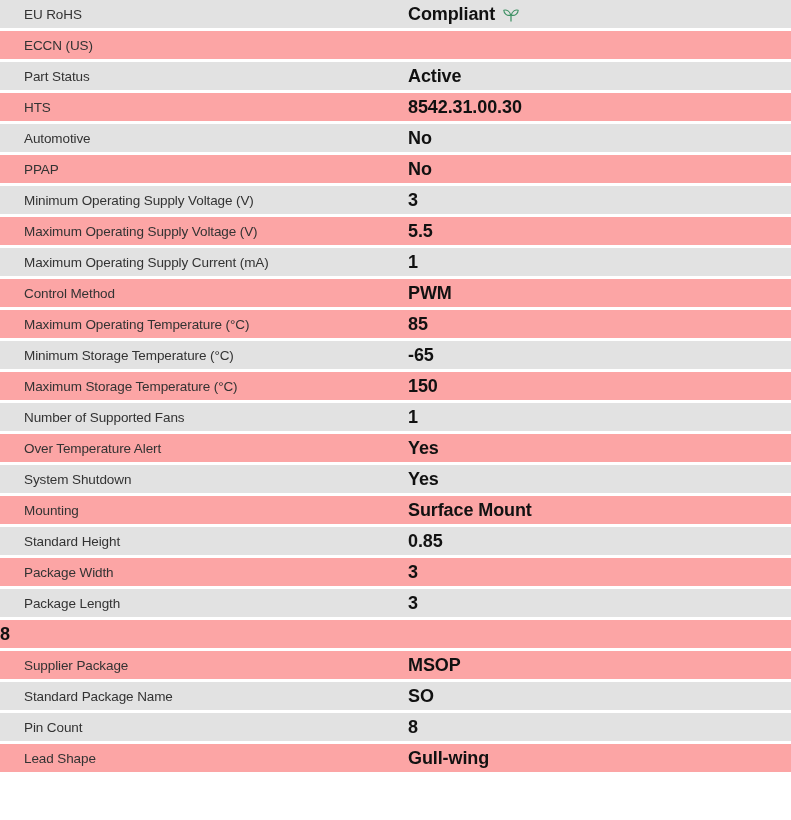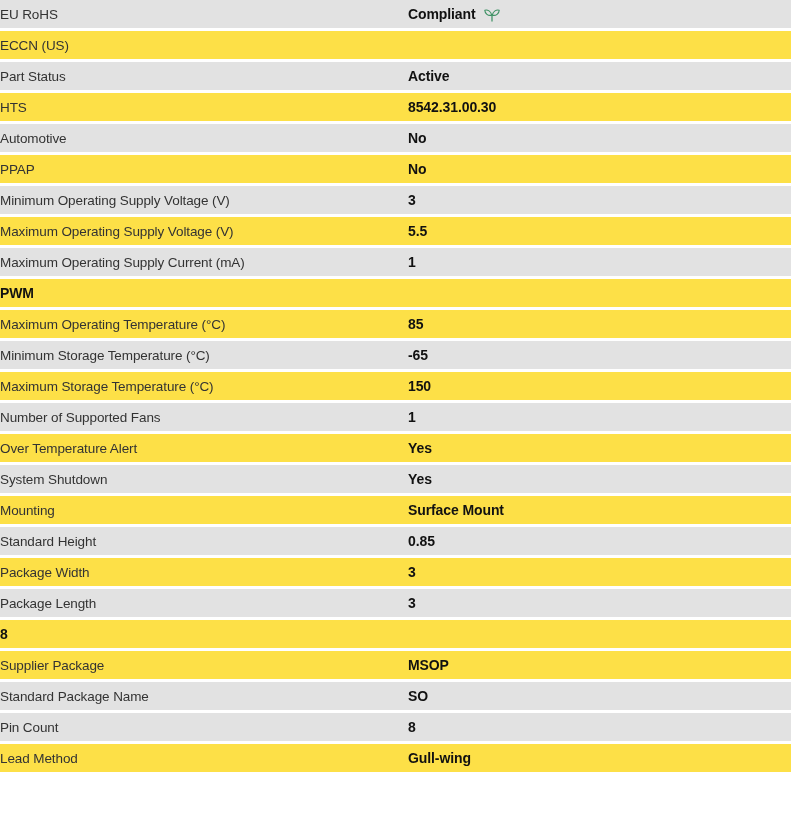--- a/index.html
+++ b/index.html
@@ -6,43 +6,44 @@
   html, body { width: 791px; height: 820px; background: #ffffff; overflow: hidden; }
   body { font-family: "Liberation Sans", "DejaVu Sans", sans-serif; }
 
   .attr-table { width: 791px; }
 
   .row {
     display: flex;
     align-items: center;
     height: 28px;
     margin-bottom: 3px;
-    background: #fde047;
+    background: #fca5a5;
   }
   .row.alt { background: var(--row-alt-bg, #e2e2e2); }
 
   .label {
     flex: 0 0 408px;
+    padding-left: 24px;
     font-size: 13.5px;
     letter-spacing: -0.1px;
     color: var(--label-color, #333333);
     white-space: nowrap;
     overflow: hidden;
   }
 
   .value-wrap {
     flex: 1 1 auto;
     display: flex;
     align-items: center;
     gap: 7px;
     white-space: nowrap;
   }
 
   .value {
-    font-size: 14px;
+    font-size: 18px;
     letter-spacing: -0.1px;
     font-weight: 700;
     color: var(--value-color, #111111);
   }
 
   .leaf {
     width: 18px;
     height: 16px;
     display: inline-flex;
     align-items: center;
@@ -123,20 +124,21 @@
 
   <div class="row alt">
     <div class="label">Maximum Operating Supply Current (mA)</div>
     <div class="value-wrap">
       <span class="value">1</span>
 
     </div>
   </div>
 
   <div class="row">
+    <div class="label">Control Method</div>
     <div class="value-wrap">
       <span class="value">PWM</span>
 
     </div>
   </div>
 
 
   <div class="row">
     <div class="label">Maximum Operating Temperature (°C)</div>
     <div class="value-wrap">
@@ -242,19 +244,19 @@
 
   <div class="row alt">
     <div class="label">Pin Count</div>
     <div class="value-wrap">
       <span class="value">8</span>
 
     </div>
   </div>
 
   <div class="row">
-    <div class="label">Lead Method</div>
+    <div class="label">Lead Shape</div>
     <div class="value-wrap">
       <span class="value">Gull-wing</span>
 
     </div>
   </div>
 </div>
 
 </body></html>

